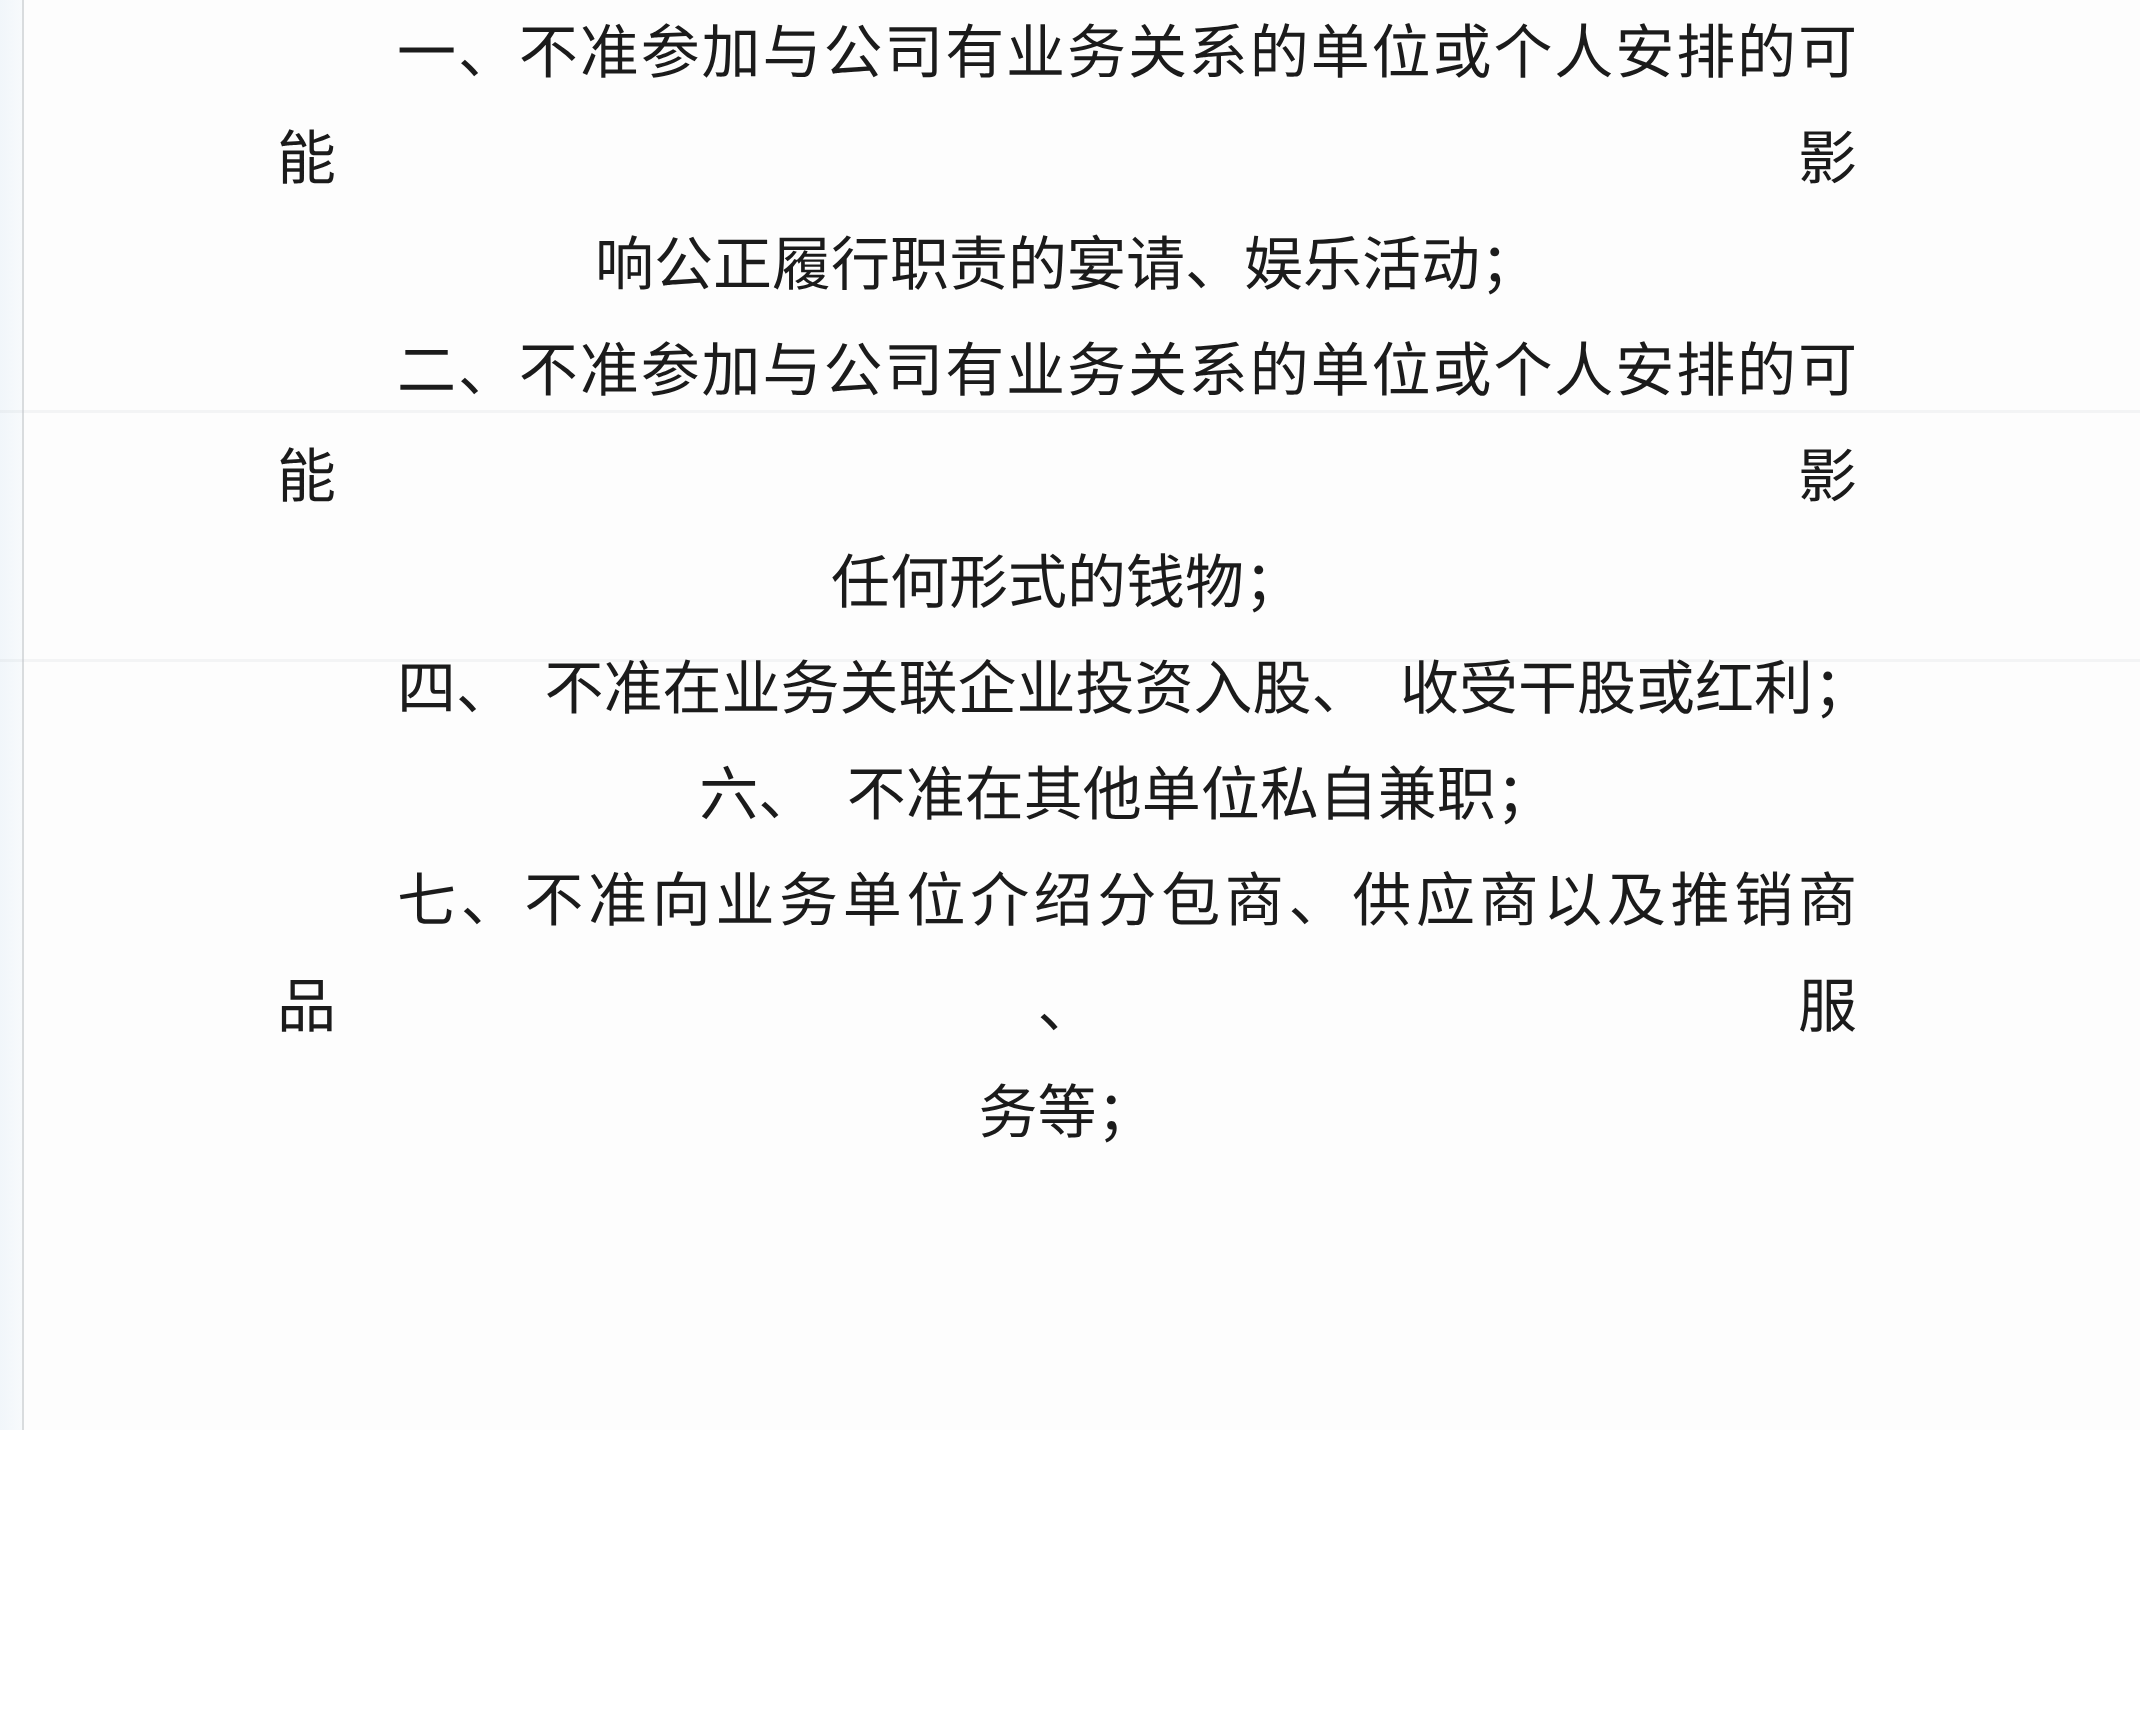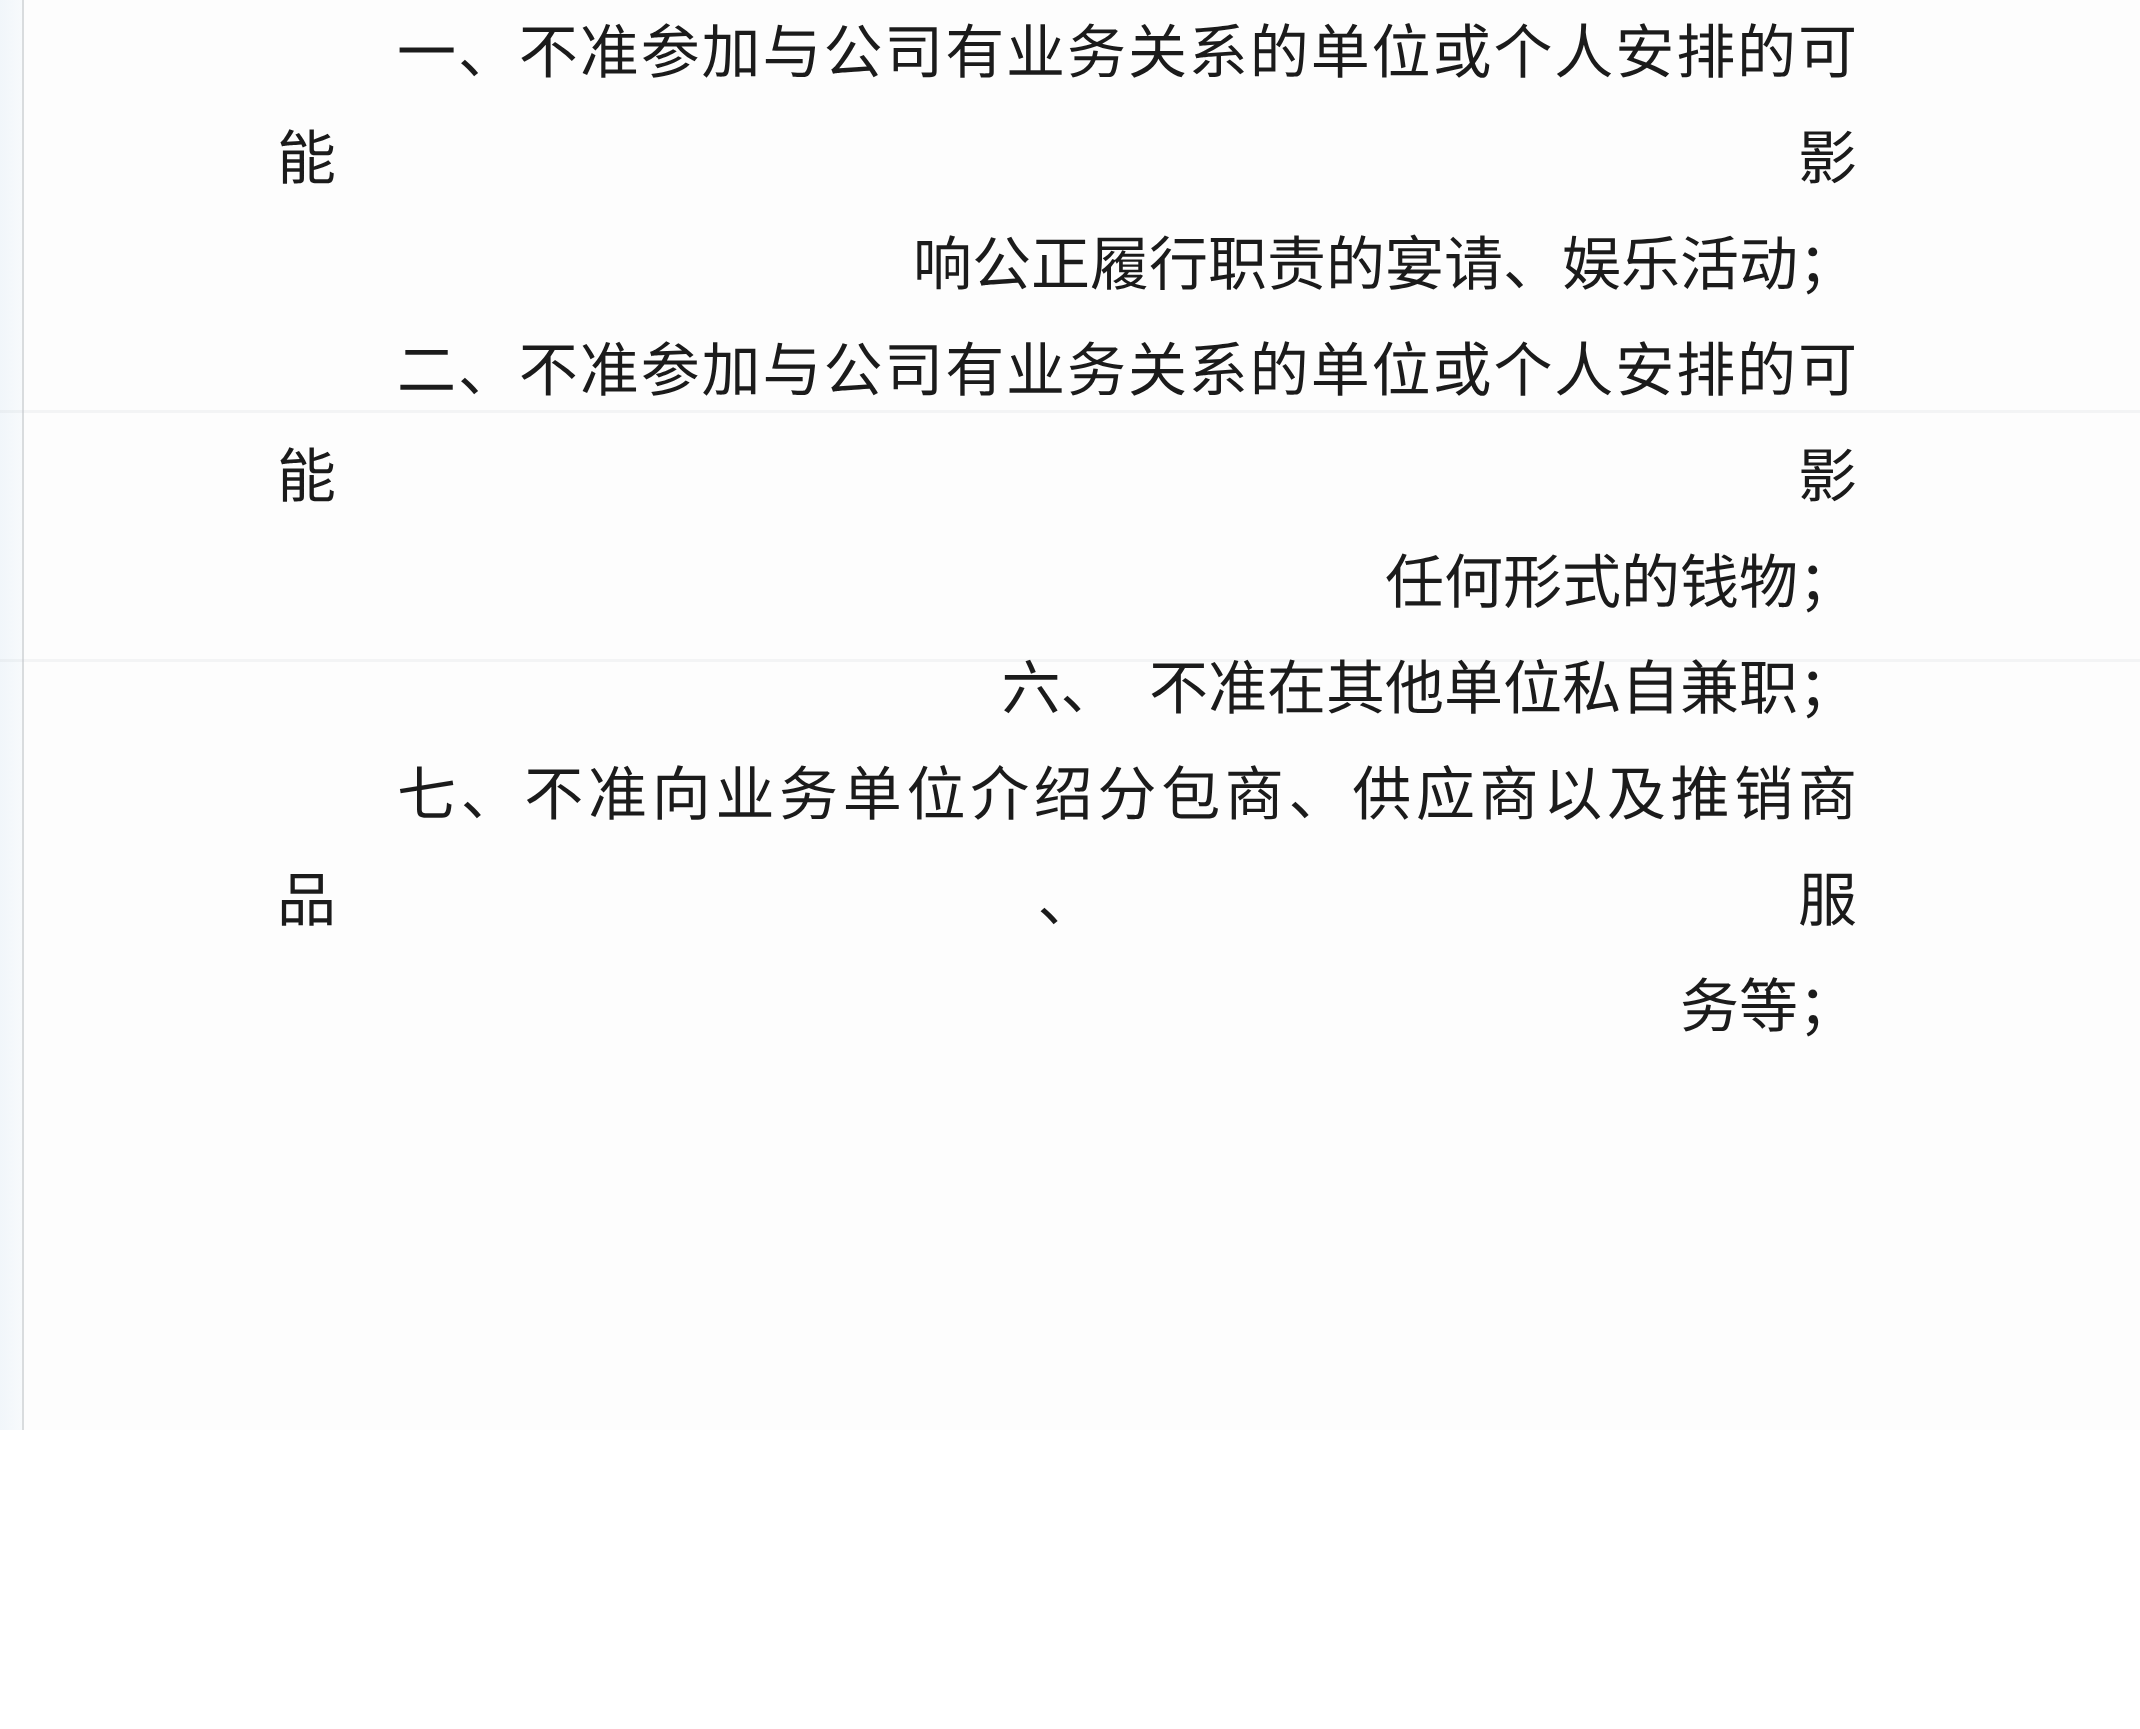--- a/index.html
+++ b/index.html
@@ -45,21 +45,21 @@
     left: 277px;
     top: 0;
     width: 1580px;
     color: #1b1b1b;
     font-size: 59px;
     line-height: 106px;
     letter-spacing: 0;
   }
   .line {
     white-space: nowrap;
-    text-align: right;
+    text-align: center;
   }
   .line.justify {
     white-space: normal;
     text-align: justify;
     text-align-last: justify;
   }
   .line.indent {
     text-indent: 120px;
   }
 </style>
@@ -69,18 +69,19 @@
 <div class="page">
   <div class="scan-edge"></div>
   <div class="scan-edge-line"></div>
   <div class="streak streak-1"></div>
   <div class="streak streak-2"></div>
   <div class="content" id="content">
       <div class="line indent justify">一、不准参加与公司有业务关系的单位或个人安排的可能影</div>
       <div class="line">响公正履行职责的宴请、娱乐活动；</div>
       <div class="line indent justify">二、不准参加与公司有业务关系的单位或个人安排的可能影</div>
       <div class="line">任何形式的钱物；</div>
+      <div class="line indent">四、　不准在业务关联企业投资入股、　收受干股或红利；</div>
       <div class="line indent">六、　不准在其他单位私自兼职；</div>
       <div class="line indent justify">七、不准向业务单位介绍分包商、供应商以及推销商品、服</div>
       <div class="line">务等；</div>
     </div>
 </div>
 
 
 </body></html>

